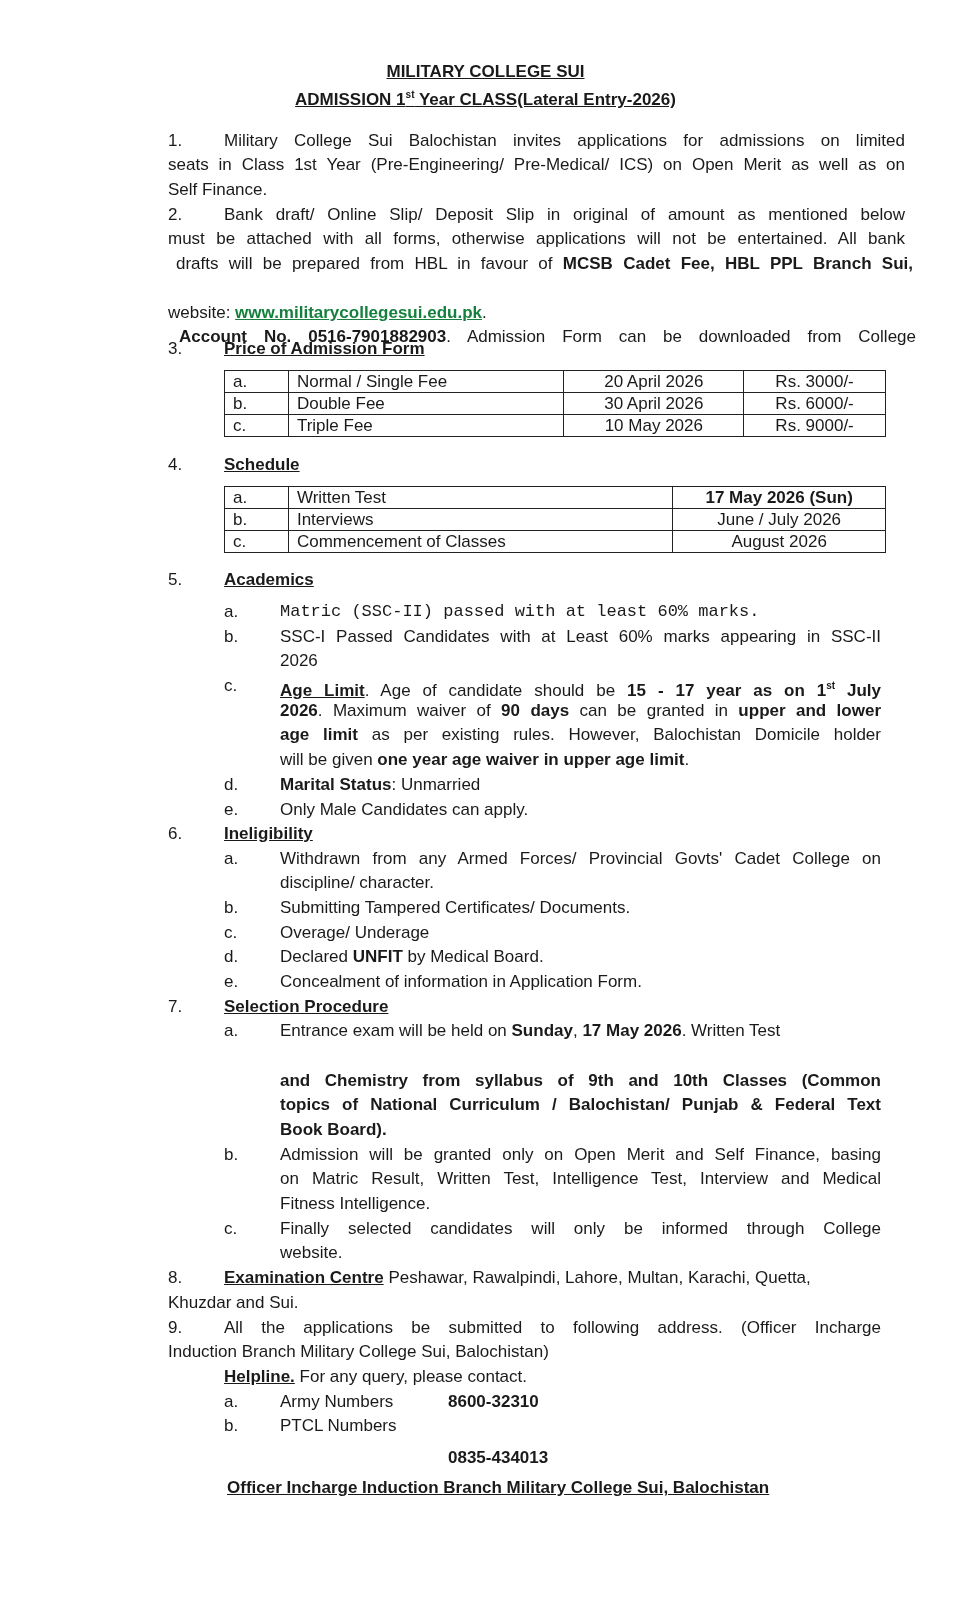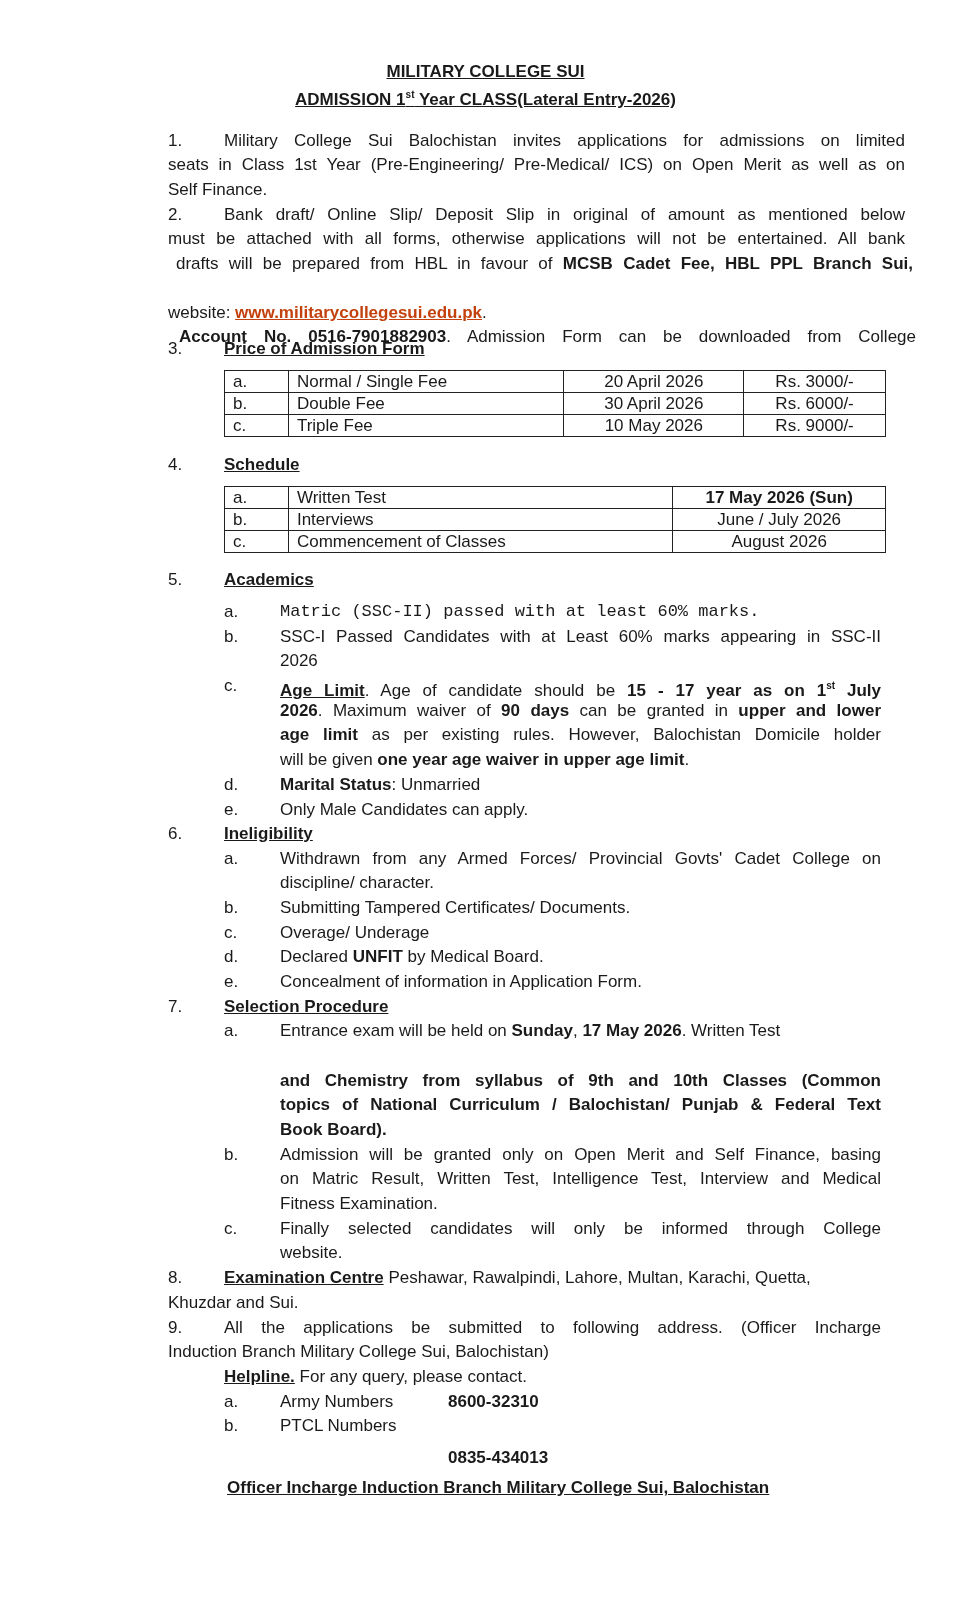--- a/index.html
+++ b/index.html
@@ -13,21 +13,21 @@
     font-weight: bold; font-size: 17px; text-decoration: underline; line-height: 22px;
   }
   .title sup { font-size: 10px; }
   .line {
     position: absolute; font-size: 17px; line-height: 24px; white-space: nowrap;
   }
   .just { text-align: justify; text-align-last: justify; white-space: normal; }
   .num { position: absolute; font-size: 17px; line-height: 24px; }
   .b { font-weight: bold; }
   .u { text-decoration: underline; }
-  .link { color: #c2410c; font-weight: bold; text-decoration: underline; }
+  .link { color: #15803d; font-weight: bold; text-decoration: underline; }
   table.grid {
     position: absolute; border-collapse: collapse; font-size: 17px;
   }
   table.grid td {
     border: 1.5px solid #222; padding: 0 8px; height: 21px; line-height: 21px;
   }
   .center { text-align: center; }
   sup.s { font-size: 10px; font-weight: bold; }
 </style>
 </head>
@@ -154,21 +154,21 @@
 
   <div class="num" style="left:224px; top:1019px;">a.</div>
   <div class="line" style="left:280px; top:1019px;"><span>Entrance exam will be held on </span><span class="b">Sunday</span><span>, </span><span class="b">17 May 2026</span><span>. Written Test</span></div>
   <div class="line just b" style="left:280px; top:1069px; width:601px;">and Chemistry from syllabus of 9th and 10th Classes (Common</div>
   <div class="line just b" style="left:280px; top:1093px; width:601px;">topics of National Curriculum / Balochistan/ Punjab &amp; Federal Text</div>
   <div class="line b" style="left:280px; top:1118px;">Book Board).</div>
 
   <div class="num" style="left:224px; top:1143px;">b.</div>
   <div class="line just" style="left:280px; top:1143px; width:601px;">Admission will be granted only on Open Merit and Self Finance, basing</div>
   <div class="line just" style="left:280px; top:1167px; width:601px;">on Matric Result, Written Test, Intelligence Test, Interview and Medical</div>
-  <div class="line" style="left:280px; top:1192px;">Fitness Examination.</div>
+  <div class="line" style="left:280px; top:1192px;">Fitness Intelligence.</div>
 
   <div class="num" style="left:224px; top:1217px;">c.</div>
   <div class="line just" style="left:280px; top:1217px; width:601px;">Finally selected candidates will only be informed through College</div>
   <div class="line" style="left:280px; top:1241px;">website.</div>
 
   <div class="num" style="left:168px; top:1266px;">8.</div>
   <div class="line" style="left:224px; top:1266px;"><span class="b u">Examination Centre</span><span> Peshawar, Rawalpindi, Lahore, Multan, Karachi, Quetta,</span></div>
   <div class="line" style="left:168px; top:1291px;">Khuzdar and Sui.</div>
 
   <div class="num" style="left:168px; top:1316px;">9.</div>

